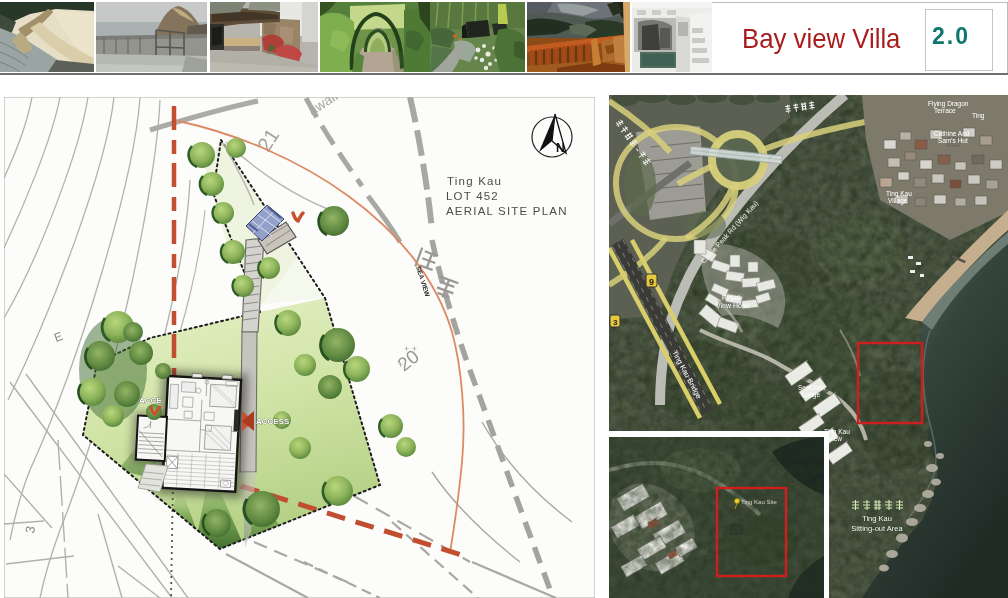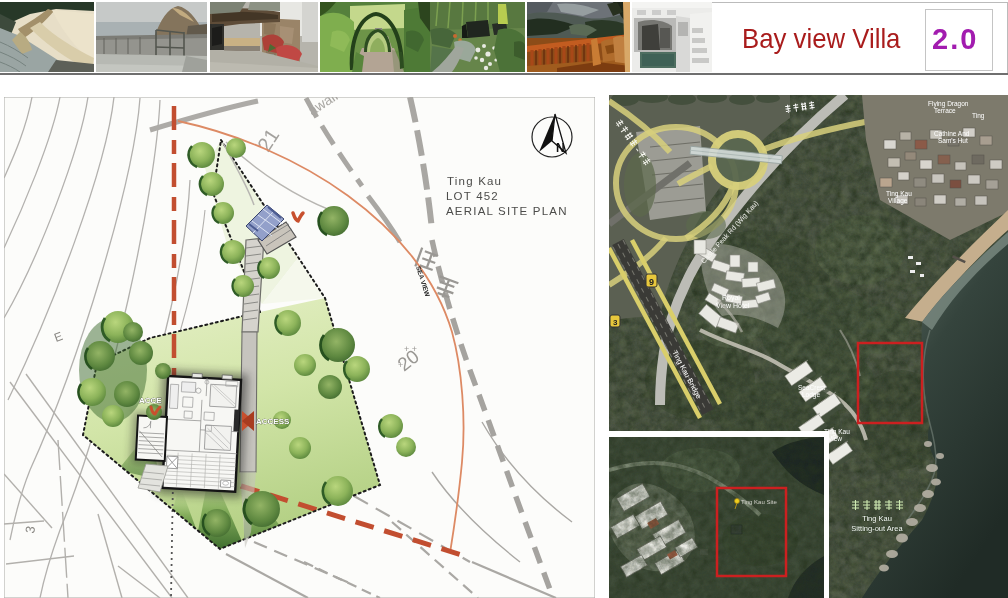--- a/index.html
+++ b/index.html
@@ -200,21 +200,21 @@
 </g>
 <path d="M46,20 L56,20 L56,34 L46,34 Z" fill="#b4b4b2"></path>
 </svg>
 
 <div class="abs" style="left:712px;top:2px;width:295px;height:70px;background:#fff;border-top:1px solid #bbb;border-right:1px solid #bbb;"></div>
 
 <div class="abs" style="left:742px;top:23px;width:260px;font-size:28px;color:#a91c1c;white-space:nowrap;transform:scaleX(0.92);transform-origin:0 0;">Bay view Villa</div>
 
 <div class="abs" style="left:925px;top:9px;width:66px;height:60px;background:#fff;border:1px solid #c4c4c4;"></div>
 
-<div class="abs" style="left:932px;top:23px;font-size:29px;font-weight:bold;color:#a21caf;letter-spacing:2px;">2.0</div>
+<div class="abs" style="left:932px;top:23px;font-size:23px;font-weight:bold;color:#0f766e;letter-spacing:2px;">2.0</div>
 
 <div class="abs" style="left:0px;top:73px;width:1008px;height:2px;background:#6f6f6f;"></div>
 
 <svg id="plan" class="abs" style="left:4px;top:97px" width="591" height="501" viewBox="4 97 591 501">
 <defs>
 <radialGradient id="tg" cx="0.42" cy="0.35" r="0.8">
 <stop offset="0" stop-color="#b9d67d"></stop>
         <stop offset="0.5" stop-color="#8cb35a"></stop>
         <stop offset="1" stop-color="#477531"></stop>
 </radialGradient>

